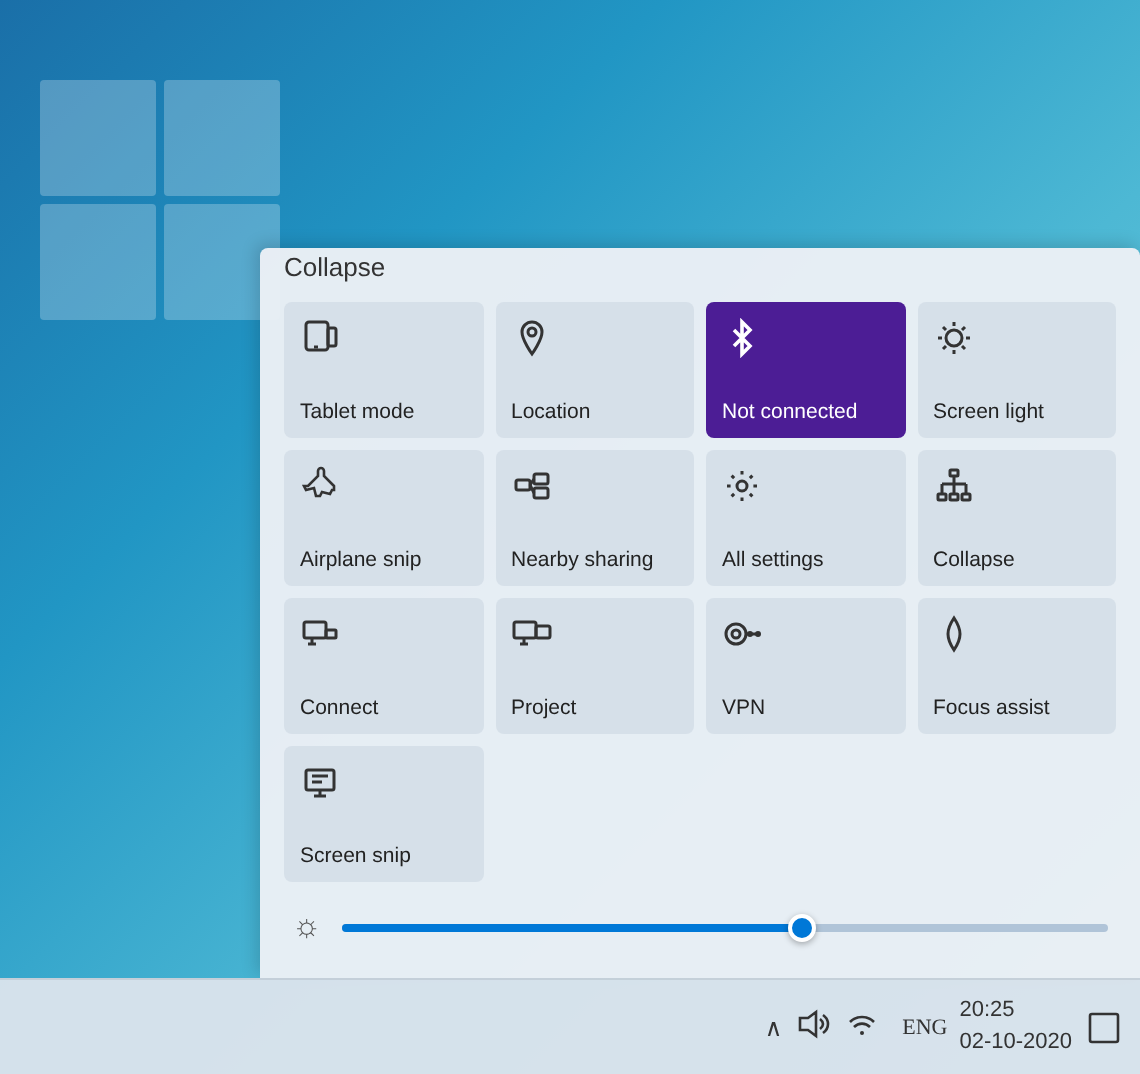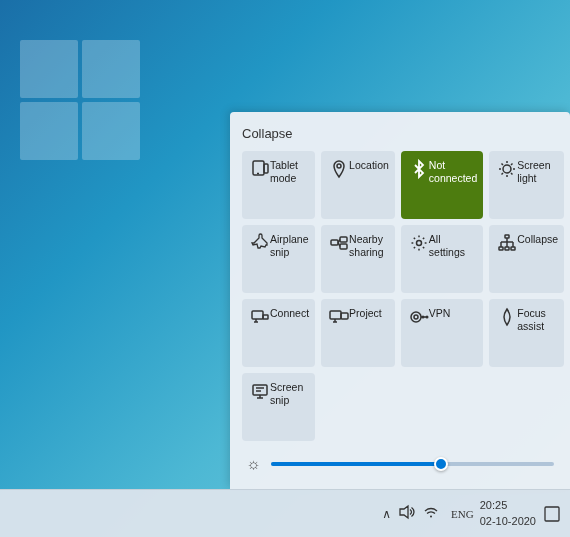--- a/index.html
+++ b/index.html
@@ -88,23 +88,23 @@
       align-items: center;
       justify-content: center;
       cursor: pointer;
     }
 
     
     .action-center {
       position: absolute;
       bottom: 48px;
       right: 0;
-      width: 340px;
+      width: 440px;
       background: rgba(235, 240, 245, 0.97);
-      padding: 12px 12px 16px 12px;
+      padding: 1px 12px 16px 12px;
       border-radius: 4px 4px 0 0;
       box-shadow: -2px -2px 8px rgba(0,0,0,0.15);
     }
 
     .collapse-btn {
       font-size: 13px;
       color: #333;
       margin-bottom: 10px;
       cursor: pointer;
       display: inline-block;
@@ -117,28 +117,29 @@
       gap: 6px;
       margin-bottom: 14px;
     }
 
     .quick-tile {
       background: rgba(210, 220, 230, 0.8);
       border-radius: 4px;
       padding: 8px 6px 6px 8px;
       cursor: pointer;
       display: flex;
-      flex-direction: row;
+      flex-direction: column;
       align-items: flex-start;
       min-height: 68px;
       position: relative;
+      gap: 12px;
     }
 
     .quick-tile.active {
-      background: #4d7c0f;
+      background: #4c1d95;
       color: white;
       justify-content: center;
     }
 
     .quick-tile-icon {
       font-size: 18px;
       margin-bottom: 6px;
       line-height: 1;
     }
 

